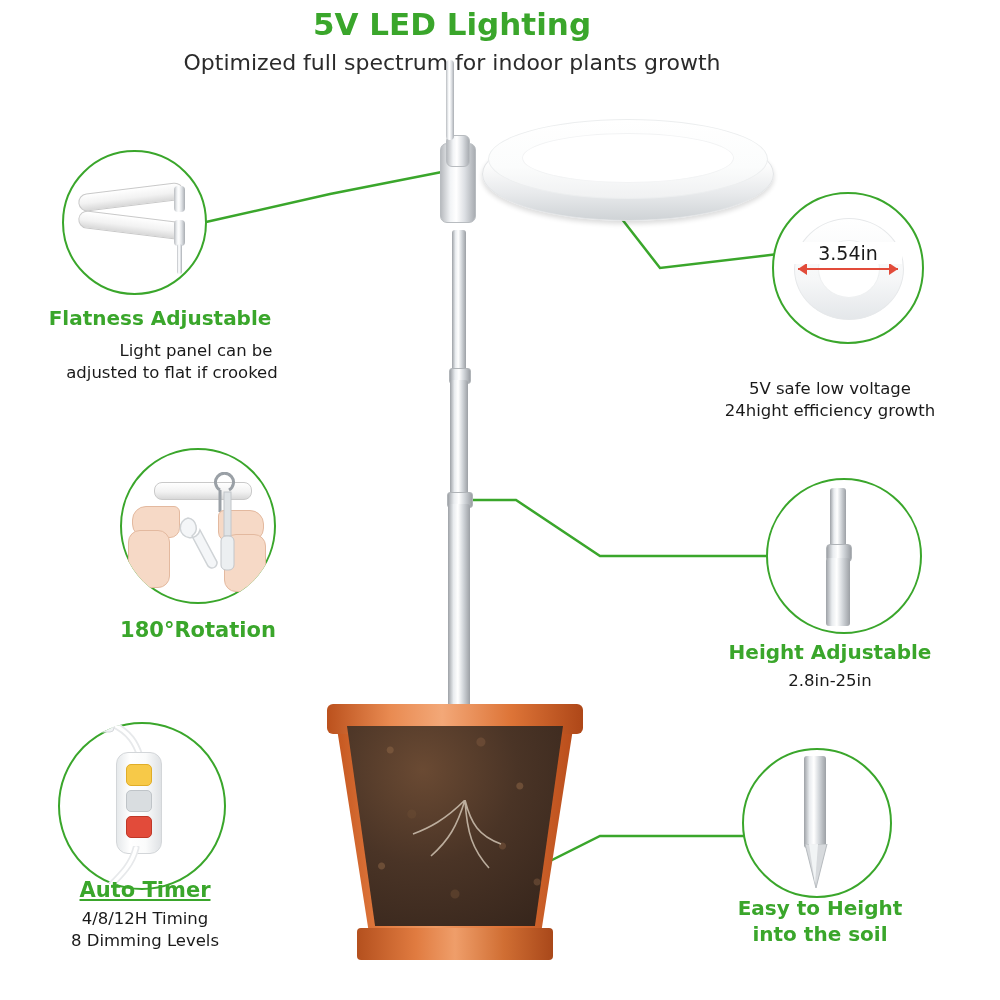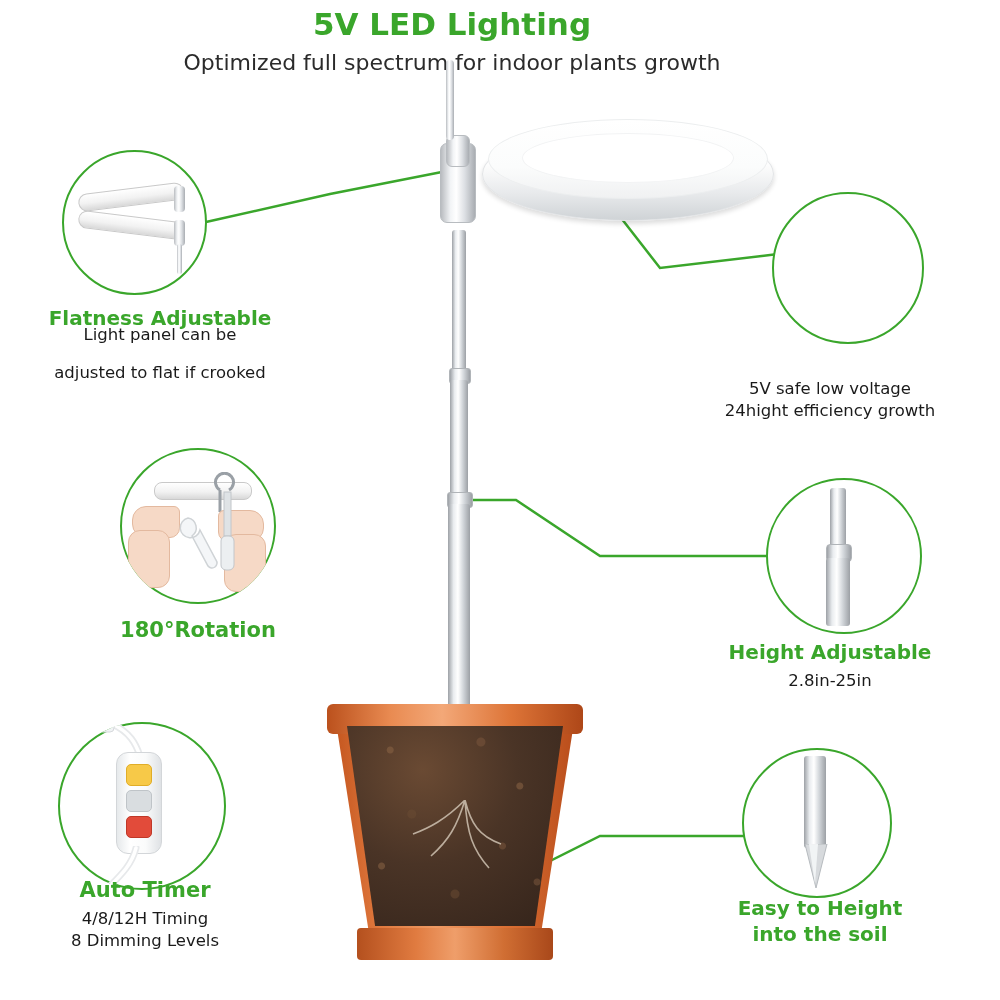--- a/index.html
+++ b/index.html
@@ -168,22 +168,22 @@
 
   <div class="abs circle" style="left:62px;top:150px;width:145px;height:145px;"></div>
   <div class="abs" style="left:62px;top:150px;width:145px;height:145px;">
     <div class="panel-bar" style="left:16px;top:38px;width:104px;height:16px;transform:rotate(-7deg);"></div>
     <div class="panel-bar" style="left:16px;top:66px;width:104px;height:16px;transform:rotate(7deg);"></div>
     <div class="abs metal" style="left:112px;top:36px;width:11px;height:26px;border-radius:4px;"></div>
     <div class="abs metal" style="left:112px;top:70px;width:11px;height:26px;border-radius:4px;"></div>
     <div class="abs metal" style="left:115px;top:94px;width:5px;height:30px;border-radius:3px;"></div>
   </div>
   <div class="abs callout-title" style="left:0px;top:306px;width:320px;">Flatness Adjustable</div>
-  <div class="abs callout-sub" style="left:0px;top:324px;width:320px;">Light panel can be</div>
-  <div class="abs callout-sub" style="left:0px;top:362px;width:320px;">adjusted to flat if crooked</div>
+  <div class="abs callout-sub" style="left:0px;top:340px;width:320px;padding-left:36px;">Light panel can be</div>
+  <div class="abs callout-sub" style="left:0px;top:362px;width:320px;padding-left:12px;">adjusted to flat if crooked</div>
 
   <div class="abs circle" style="left:120px;top:448px;width:156px;height:156px;"></div>
   <div class="abs" style="left:120px;top:448px;width:156px;height:156px;overflow:hidden;border-radius:50%;">
     <div class="panel-bar" style="left:34px;top:34px;width:96px;height:16px;border-radius:8px;"></div>
     <svg style="position:absolute;left:78px;top:24px;width:44px;height:44px;" viewBox="0 0 44 44">
       <path d="M22 40 L22 18 M22 18 A9 9 0 1 1 31 18" stroke="#9aa0a6" stroke-width="3" fill="none"></path>
     </svg>
 
     <div class="hand" style="left:12px;top:58px;width:46px;height:30px;border-radius:14px 6px 10px 14px;"></div>
     <div class="hand" style="left:8px;top:82px;width:40px;height:56px;border-radius:12px;"></div>
@@ -216,25 +216,37 @@
                 border:1px solid #d3d6d9;"></div>
     <div class="abs" style="left:68px;top:42px;width:24px;height:20px;border-radius:5px;background:#f7c948;border:1px solid #e0ad28;"></div>
     <div class="abs" style="left:68px;top:68px;width:24px;height:20px;border-radius:5px;background:#d9dde0;border:1px solid #bfc4c8;"></div>
     <div class="abs" style="left:68px;top:94px;width:24px;height:20px;border-radius:5px;background:#e24b3a;border:1px solid #bf3828;"></div>
 
     <svg style="position:absolute;left:30px;top:124px;width:90px;height:60px;" viewBox="0 0 90 60">
       <path d="M48 2 C44 18 34 28 22 40" stroke="#e7e9eb" stroke-width="7" fill="none" stroke-linecap="round"></path>
       <path d="M48 2 C44 18 34 28 22 40" stroke="#ffffff" stroke-width="3.5" fill="none" stroke-linecap="round"></path>
     </svg>
   </div>
-  <div class="abs callout-title" style="left:0px;top:878px;width:290px;font-size:21px;">Auto Timer</div>
+  <div class="abs callout-title" style="left:0px;top:878px;width:290px;font-size:21px;text-decoration:underline;">Auto Timer</div>
   <div class="abs callout-sub" style="left:0px;top:908px;width:290px;">4/8/12H Timing</div>
   <div class="abs callout-sub" style="left:0px;top:930px;width:290px;">8 Dimming Levels</div>
 
   <div class="abs circle" style="left:772px;top:192px;width:152px;height:152px;"></div>
+  <div class="abs" style="left:772px;top:192px;width:152px;height:152px;">
+    <div class="abs" style="left:22px;top:26px;width:108px;height:100px;border-radius:50%;
+                background:linear-gradient(180deg,#ffffff 0%,#f6f7f8 60%,#e4e7ea 100%);
+                border:1px solid #e6e8ea;"></div>
+    <div class="abs" style="left:46px;top:48px;width:60px;height:56px;border-radius:50%;background:#ffffff;border:1px solid #eef0f1;"></div>
+    <svg style="position:absolute;left:22px;top:64px;width:108px;height:26px;" viewBox="0 0 108 26">
+      <path d="M4 13 L104 13" stroke="#e24b3a" stroke-width="2.2"></path>
+      <path d="M4 13 l9 -6 l0 12 Z" fill="#e24b3a"></path>
+      <path d="M104 13 l-9 -6 l0 12 Z" fill="#e24b3a"></path>
+    </svg>
+    <div class="abs" style="left:22px;top:50px;width:108px;text-align:center;font-size:19px;color:#1a1a1a;background:#ffffff;">3.54in</div>
+  </div>
   <div class="abs callout-sub" style="left:660px;top:378px;width:340px;">5V safe low voltage</div>
   <div class="abs callout-sub" style="left:660px;top:400px;width:340px;">24hight efficiency growth</div>
 
   <div class="abs circle" style="left:766px;top:478px;width:156px;height:156px;"></div>
   <div class="abs" style="left:766px;top:478px;width:156px;height:156px;overflow:hidden;border-radius:50%;">
     <div class="abs metal-v" style="left:64px;top:10px;width:16px;height:62px;border-radius:3px;"></div>
     <div class="abs metal-v" style="left:60px;top:66px;width:24px;height:16px;border-radius:4px;border:1px solid #b0b4b8;"></div>
     <div class="abs metal-v" style="left:60px;top:80px;width:24px;height:68px;border-radius:3px;"></div>
   </div>
   <div class="abs callout-title" style="left:660px;top:640px;width:340px;">Height Adjustable</div>

